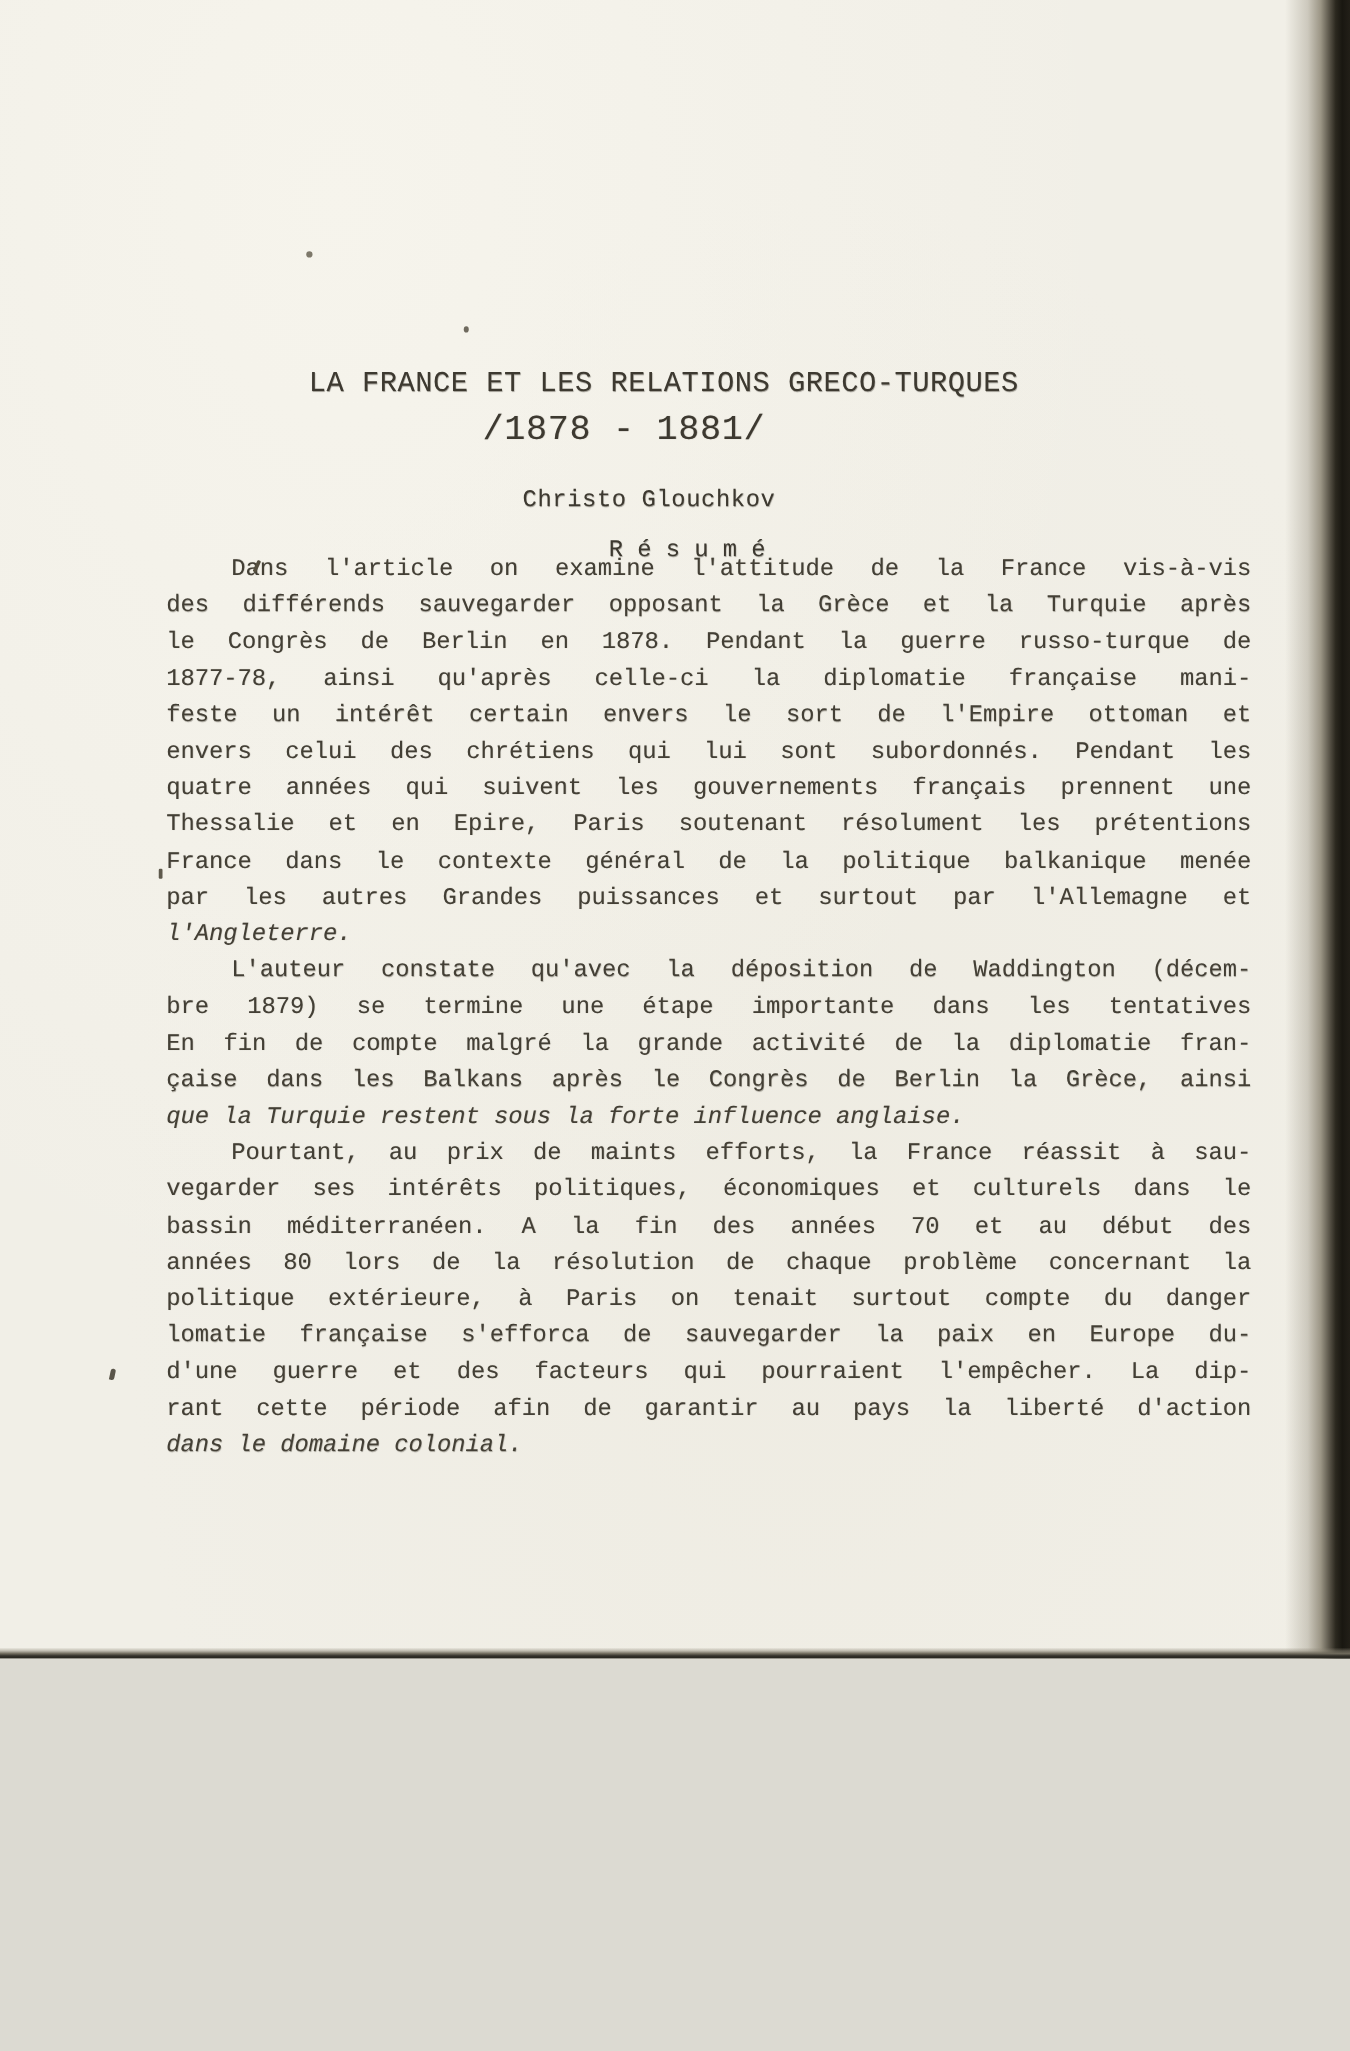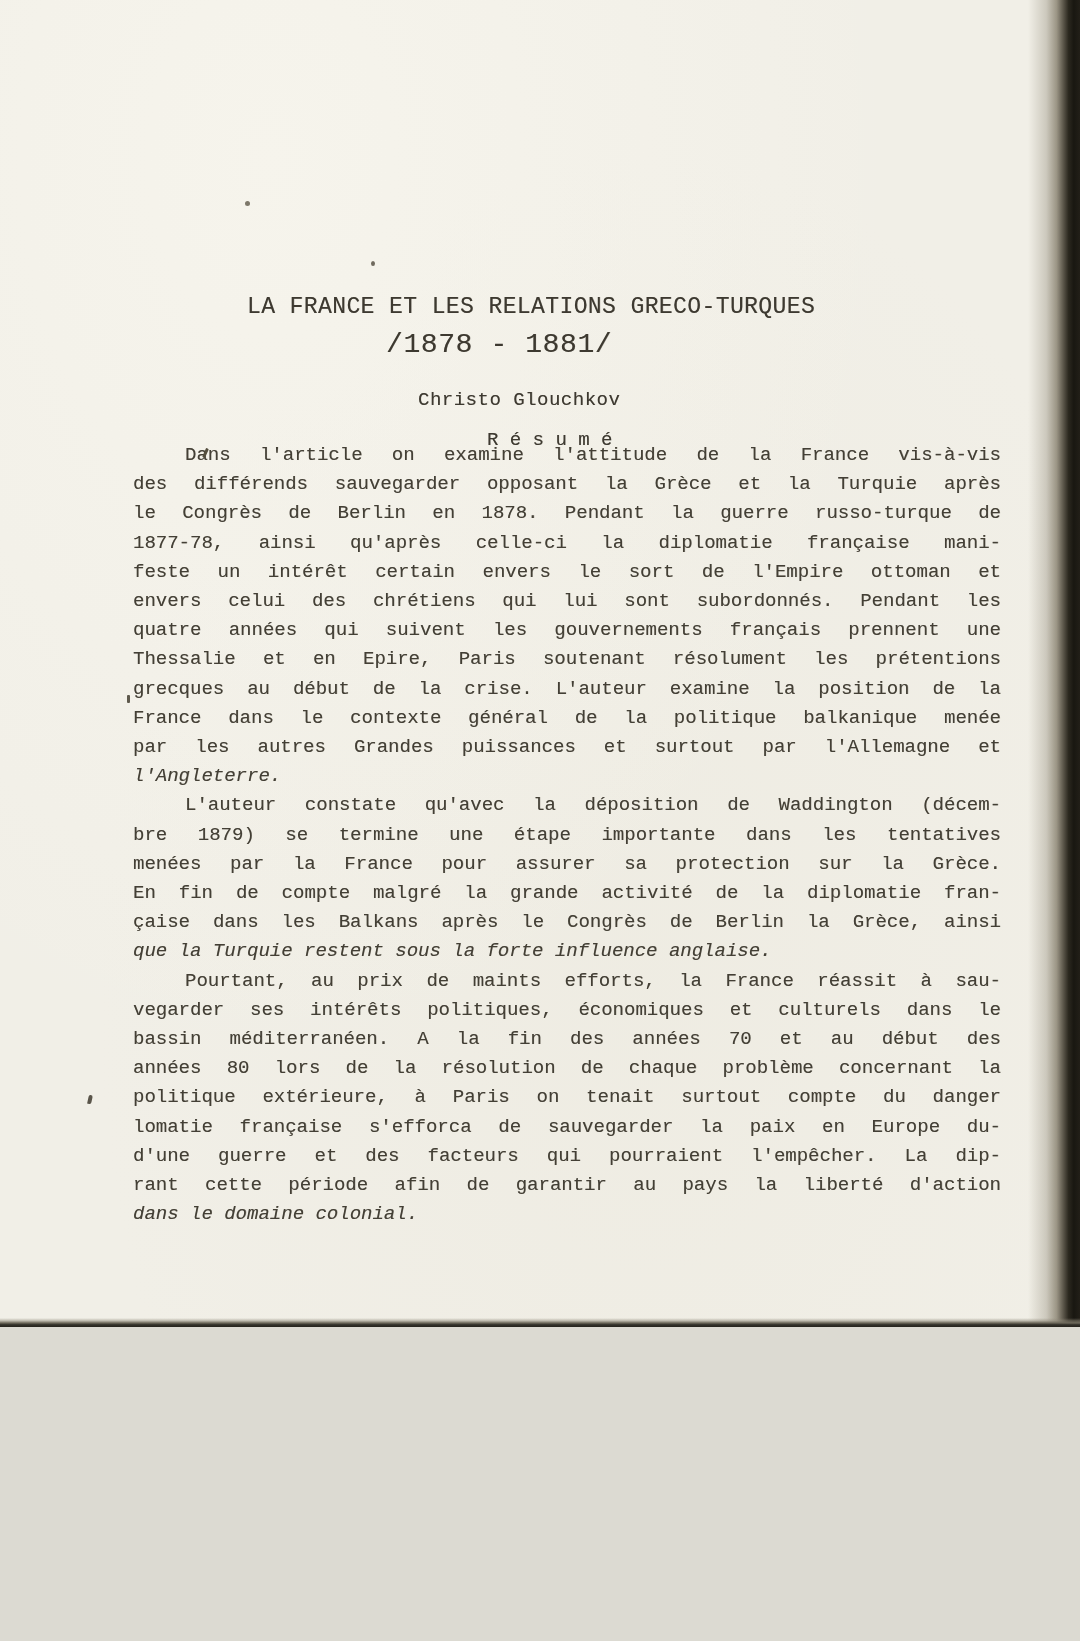--- a/index.html
+++ b/index.html
@@ -74,29 +74,27 @@
   <div class="body-text" id="body-text">
       <div class="para">
         <div class="line indent">Dans l'article on examine l'attitude de la France vis-à-vis</div>
         <div class="line">des différends sauvegarder opposant la Grèce et la Turquie après</div>
         <div class="line">le Congrès de Berlin en 1878. Pendant la guerre russo-turque de</div>
         <div class="line">1877-78, ainsi qu'après celle-ci la diplomatie française mani-</div>
         <div class="line">feste un intérêt certain envers le sort de l'Empire ottoman et</div>
         <div class="line">envers celui des chrétiens qui lui sont subordonnés. Pendant les</div>
         <div class="line">quatre années qui suivent les gouvernements français prennent une</div>
         <div class="line">Thessalie et en Epire, Paris soutenant résolument les prétentions</div>
-        <div class="line">grecques au début de la crise. L'auteur examine la position de la</div>
         <div class="line">France dans le contexte général de la politique balkanique menée</div>
         <div class="line">par les autres Grandes puissances et surtout par l'Allemagne et</div>
         <div class="line last">l'Angleterre.</div>
       </div>
       <div class="para">
         <div class="line indent">L'auteur constate qu'avec la déposition de Waddington (décem-</div>
         <div class="line">bre 1879) se termine une étape importante dans les tentatives</div>
-        <div class="line">menées par la France pour assurer sa protection sur la Grèce.</div>
         <div class="line">En fin de compte malgré la grande activité de la diplomatie fran-</div>
         <div class="line">çaise dans les Balkans après le Congrès de Berlin la Grèce, ainsi</div>
         <div class="line last">que la Turquie restent sous la forte influence anglaise.</div>
       </div>
       <div class="para">
         <div class="line indent">Pourtant, au prix de maints efforts, la France réassit à sau-</div>
         <div class="line">vegarder ses intérêts politiques, économiques et culturels dans le</div>
         <div class="line">bassin méditerranéen. A la fin des années 70 et au début des</div>
         <div class="line">années 80 lors de la résolution de chaque problème concernant la</div>
         <div class="line">politique extérieure, à Paris on tenait surtout compte du danger</div>

